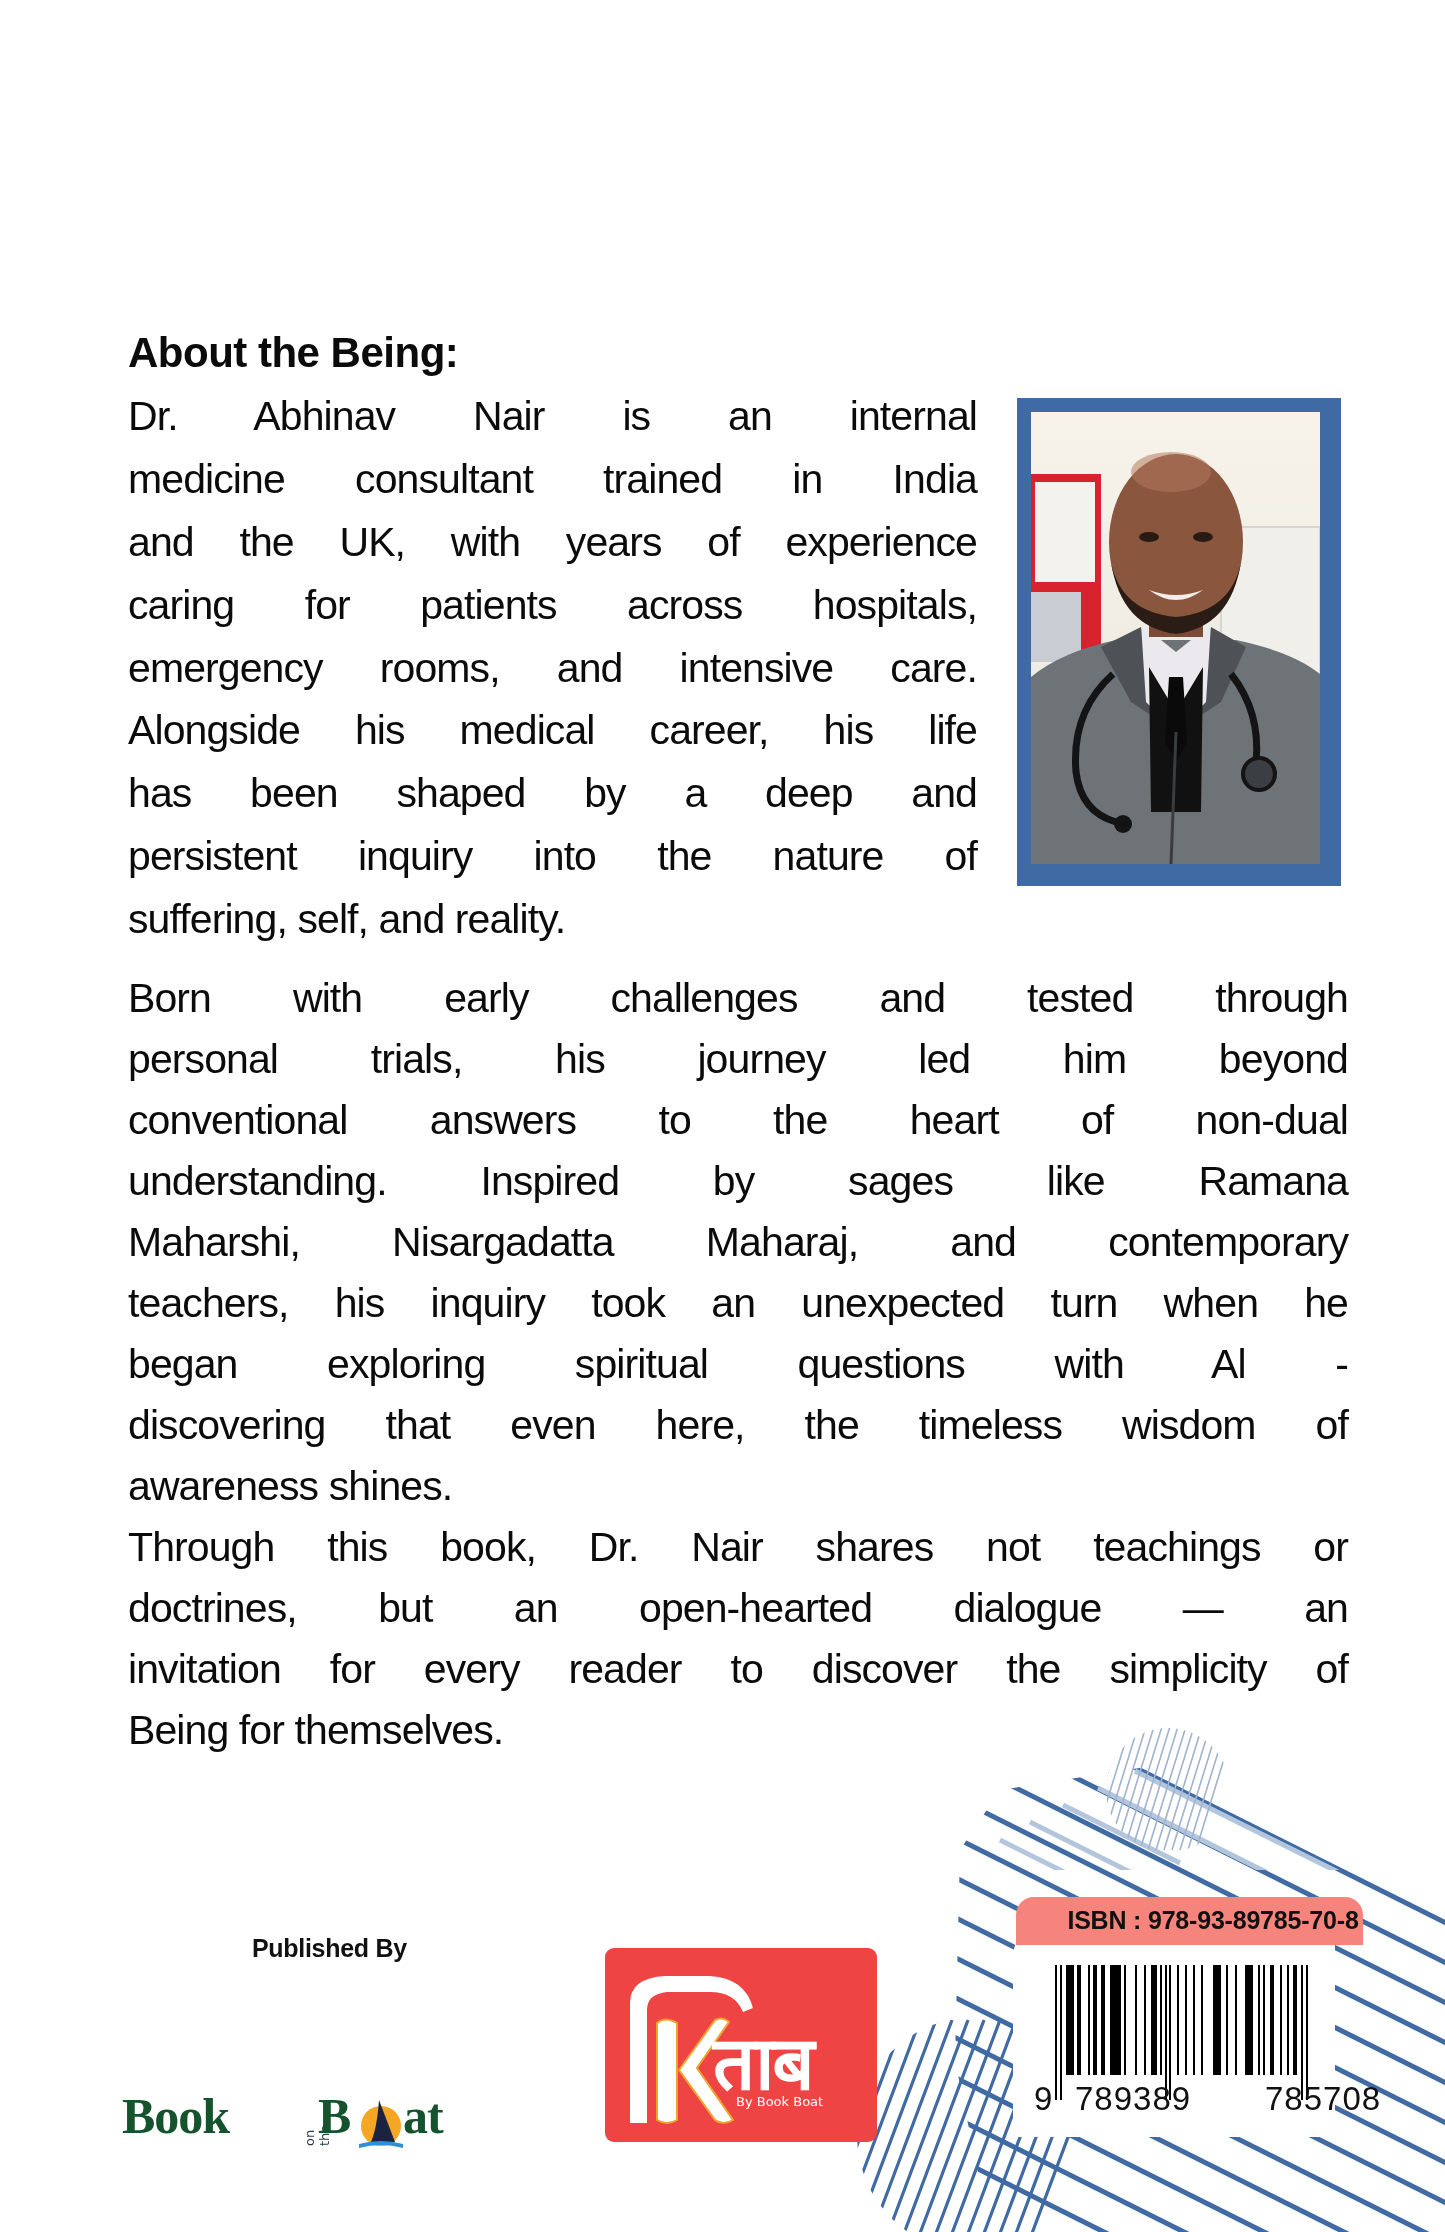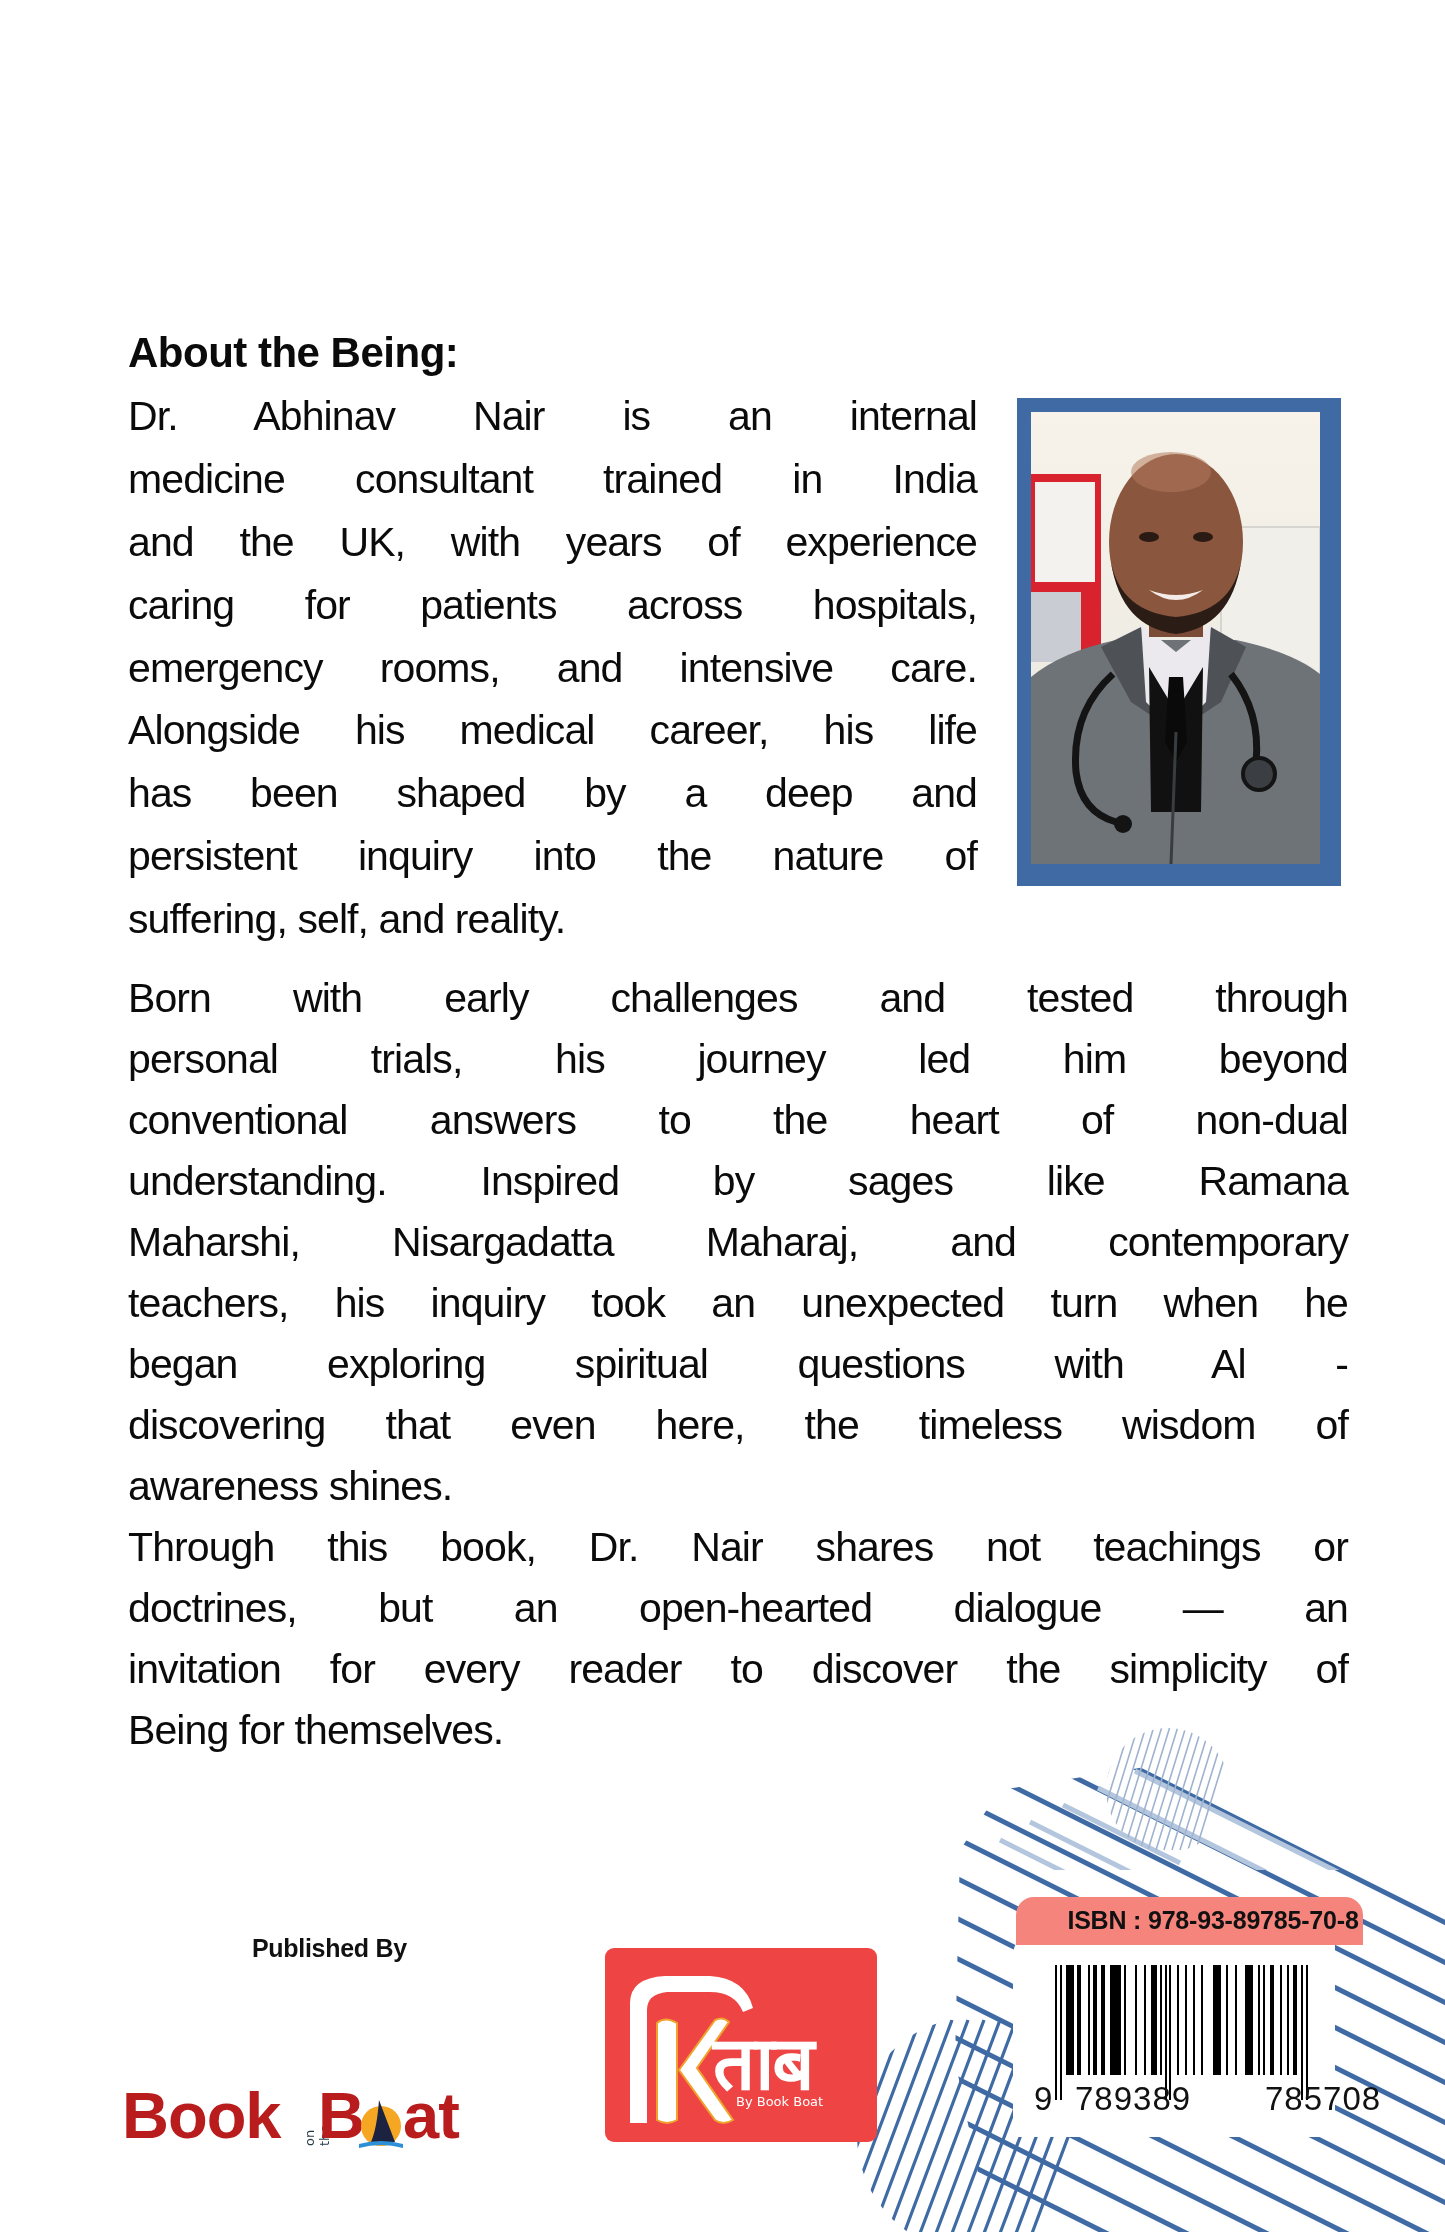--- a/index.html
+++ b/index.html
@@ -31,21 +31,21 @@
   .barcode-digits { position: absolute; top: 2080px; font-family: "Liberation Sans", sans-serif; font-size: 33px; color: #111; letter-spacing: 1px; }
 
   
   .kitab { position: absolute; left: 605px; top: 1948px; width: 272px; height: 194px; background: #ef4444; border-radius: 9px; overflow: hidden; }
   .kitab-devanagari { position: absolute; left: 108px; top: 62px; font-size: 74px; font-weight: bold; color: #fff; font-family: "DejaVu Sans", sans-serif; letter-spacing: -2px; }
   .kitab-by { position: absolute; left: 131px; top: 146px; font-size: 13px; color: #fff; font-family: "DejaVu Sans", sans-serif; }
 
   
   .published-by { position: absolute; left: 210px; top: 1934px; font-size: 25px; font-weight: bold; color: #111; letter-spacing: -0.3px; margin-left: 42px; }
   .bob-logo { position: absolute; left: 122px; top: 2088px; height: 62px; }
-  .bob-word { position: absolute; top: -4px; font-size: 65px; font-weight: bold; color: #b91c1c; font-family: Liberation Sans, sans-serif; letter-spacing: -1px; line-height: 64px; }
+  .bob-word { position: absolute; top: -4px; font-size: 50px; font-weight: bold; color: #14532d; font-family: Liberation Serif, serif; letter-spacing: -1px; line-height: 64px; }
   .bob-onthe { position: absolute; font-size: 13px; color: #263c47; transform: rotate(-90deg); transform-origin: left top; font-family: "DejaVu Sans", sans-serif; }
 </style>
 </head>
 <body>
 
 <svg class="deco" width="1445" height="2232" viewBox="0 0 1445 2232">
   <defs>
     <clipPath id="hexclip">
       <polygon points="1000,1790 1190,1760 1445,1880 1445,2232 990,2232 955,2060 960,1850"></polygon>
     </clipPath>

